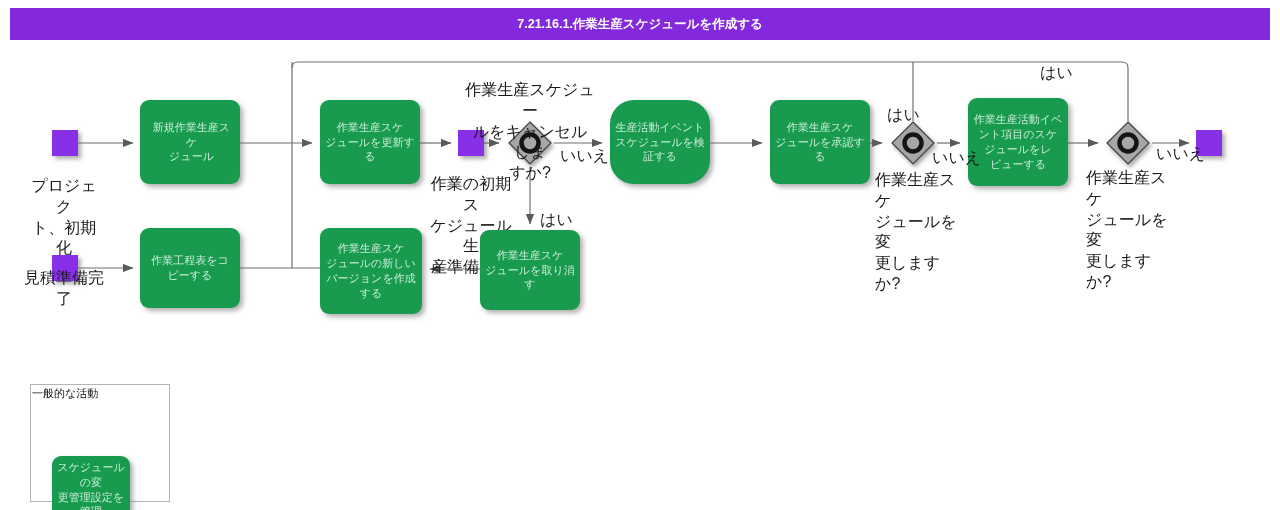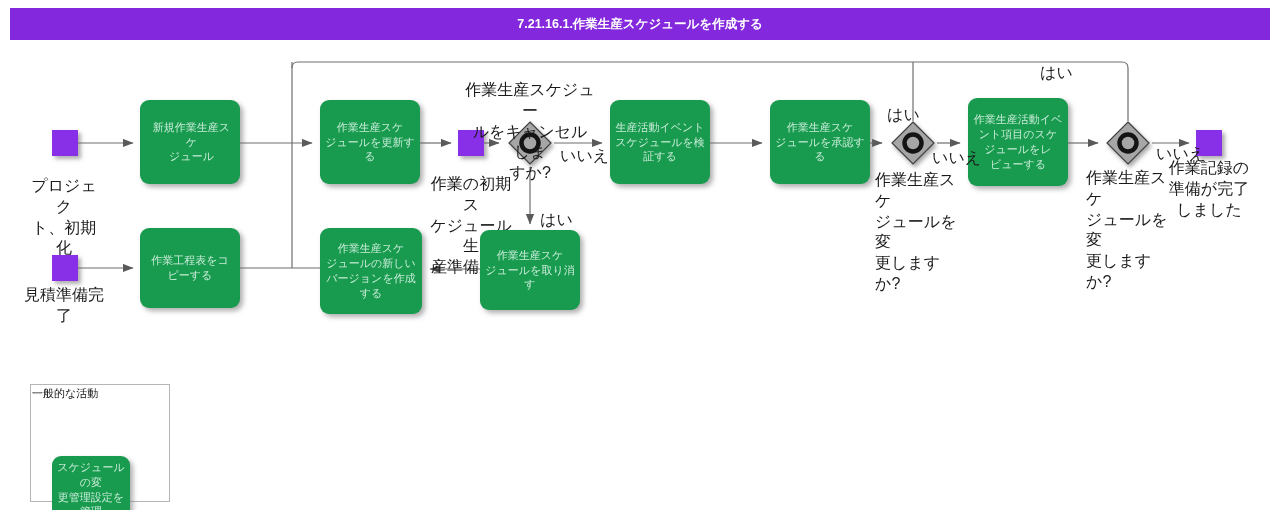--- a/index.html
+++ b/index.html
@@ -76,39 +76,36 @@
       <path d="M1128 121 V68 Q1128 62 1122 62 H298 Q292 62 292 68"></path>
     </g>
   </svg>
 
   <div class="event" style="left:52px;top:130px;"></div>
   <div class="nodelabel" style="left:24px;top:157px;width:80px;margin-top:19px;">プロジェク
 ト、初期化
 済</div>
 
   <div class="event" style="left:52px;top:255px;"></div>
-  <div class="nodelabel" style="left:24px;top:285px;width:80px;">見積準備完
+  <div class="nodelabel" style="left:24px;top:268px;width:80px;">見積準備完
 了</div>
 
   <div class="event" style="left:458px;top:130px;"></div>
   <div class="nodelabel" style="left:426px;top:160px;width:90px;margin-top:14px;">作業の初期ス
 ケジュール生
 産準備完了</div>
 
   <div class="event" style="left:1196px;top:130px;"></div>
-  <div class="nodelabel" style="left:1164px;top:158px;width:90px;">作業記録の
-準備が完了
-しました</div>
 
   <div class="task" style="left:140px;top:100px;width:100px;height:84px;padding-left:8px;">新規作業生産スケ
 ジュール</div>
   <div class="task" style="left:320px;top:100px;width:100px;height:84px;">作業生産スケ
 ジュールを更新す
 る</div>
-  <div class="task" style="left:610px;top:100px;width:100px;height:84px;">生産活動イベント
+  <div class="task" style="left:610px;top:100px;width:100px;height:84px;border-radius:24px;">生産活動イベント
 スケジュールを検
 証する</div>
   <div class="task" style="left:770px;top:100px;width:100px;height:84px;">作業生産スケ
 ジュールを承認す
 る</div>
   <div class="task" style="left:140px;top:228px;width:100px;height:80px;">作業工程表をコ
 ピーする</div>
   <div class="task" style="left:968px;top:98px;width:100px;height:88px;">作業生産活動イベ
 ント項目のスケ
 ジュールをレ

